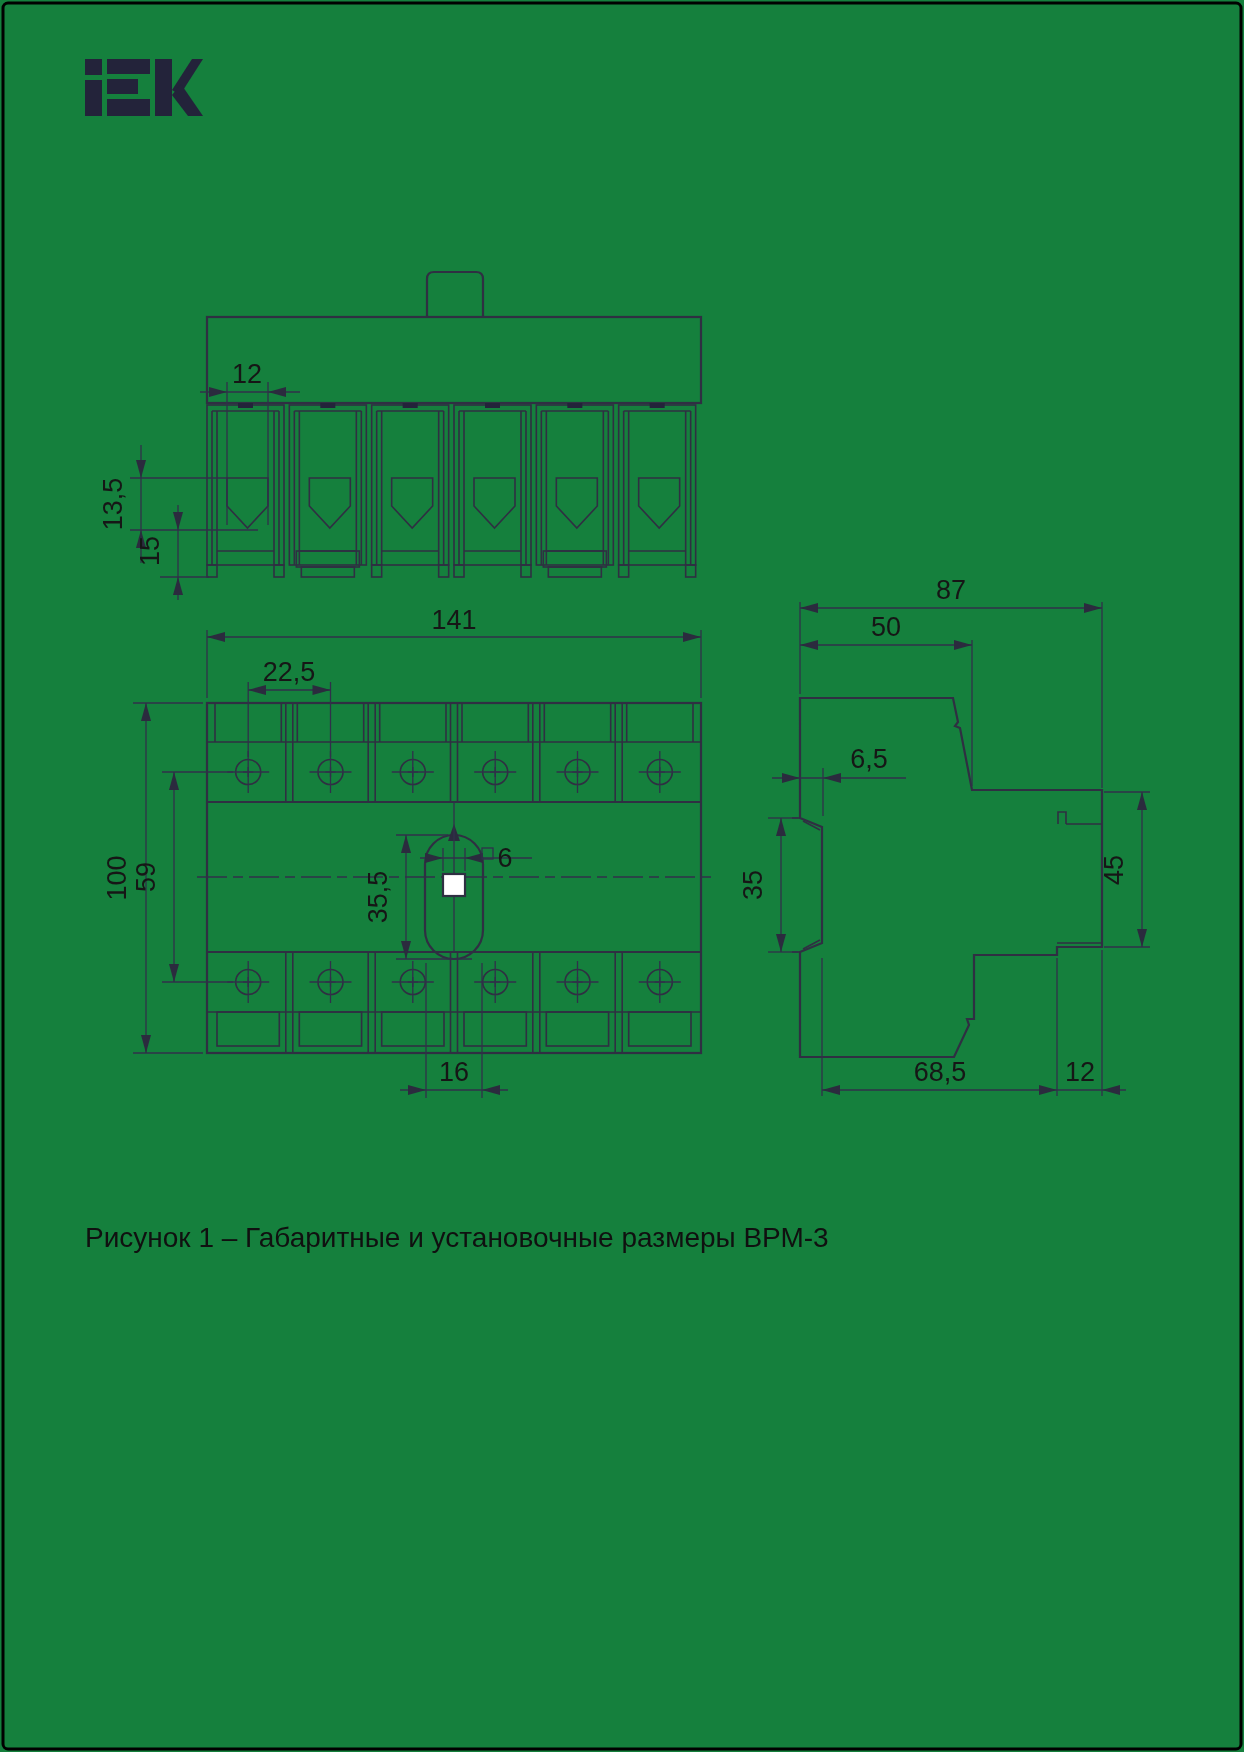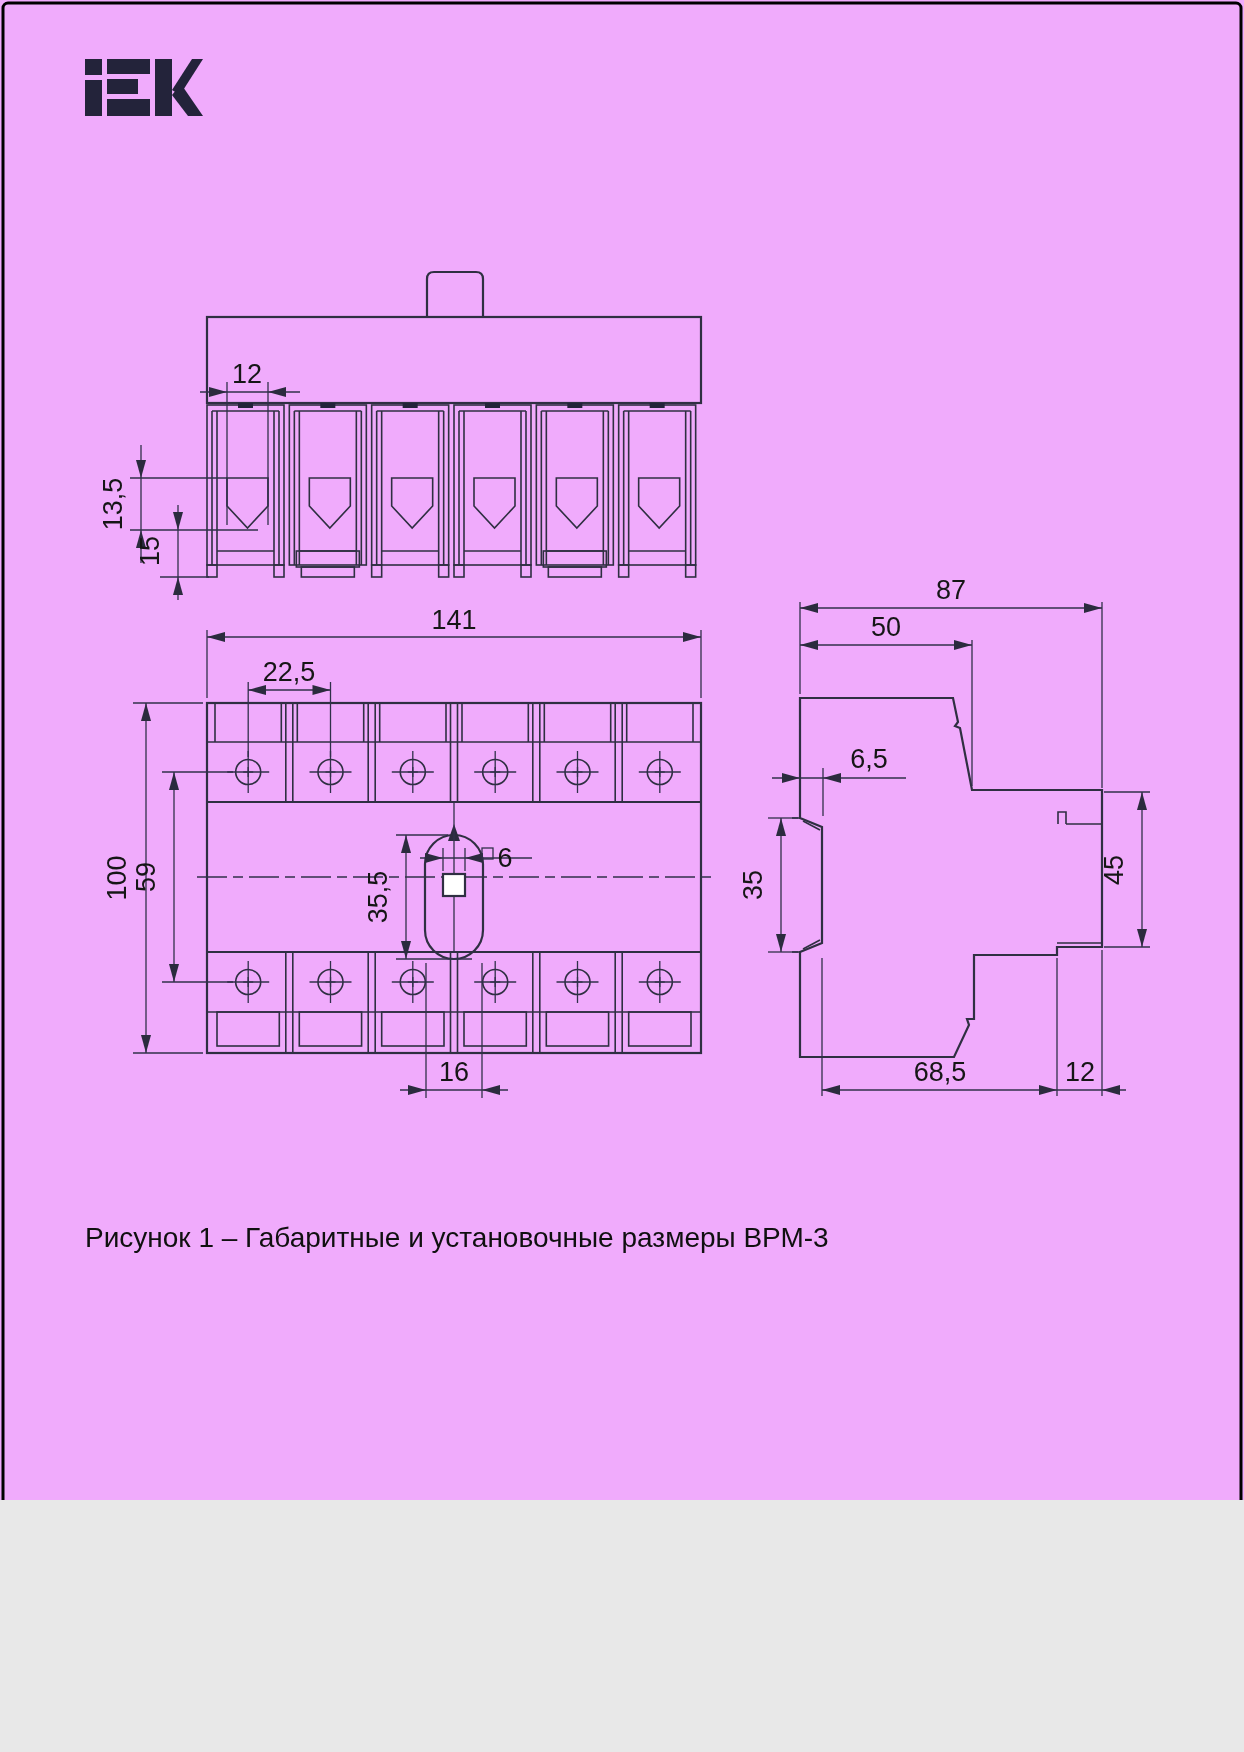--- a/index.html
+++ b/index.html
@@ -1,20 +1,20 @@
 <!DOCTYPE html>
 <html><head>
 <meta charset="utf-8">
 <style>
   html,body { margin:0; padding:0; background:#e8e8e8; }
   .page {
     position:relative;
-    width:1244px; height:1500px;
+    width:1244px; height:1752px;
     margin:0 auto;
-    background:#f0abfc;
+    background:#15803d;
     font-family:"Liberation Sans", sans-serif;
   }
   svg { display:block; }
   
   .o { stroke:#2f2f42; stroke-width:2.2; fill:none; stroke-linejoin:miter; stroke-linecap:butt; }
   
   .t { stroke:#2f2f42; stroke-width:1.6; fill:none; }
   
   .d { stroke:#30304a; stroke-width:1.3; fill:none; }
   

